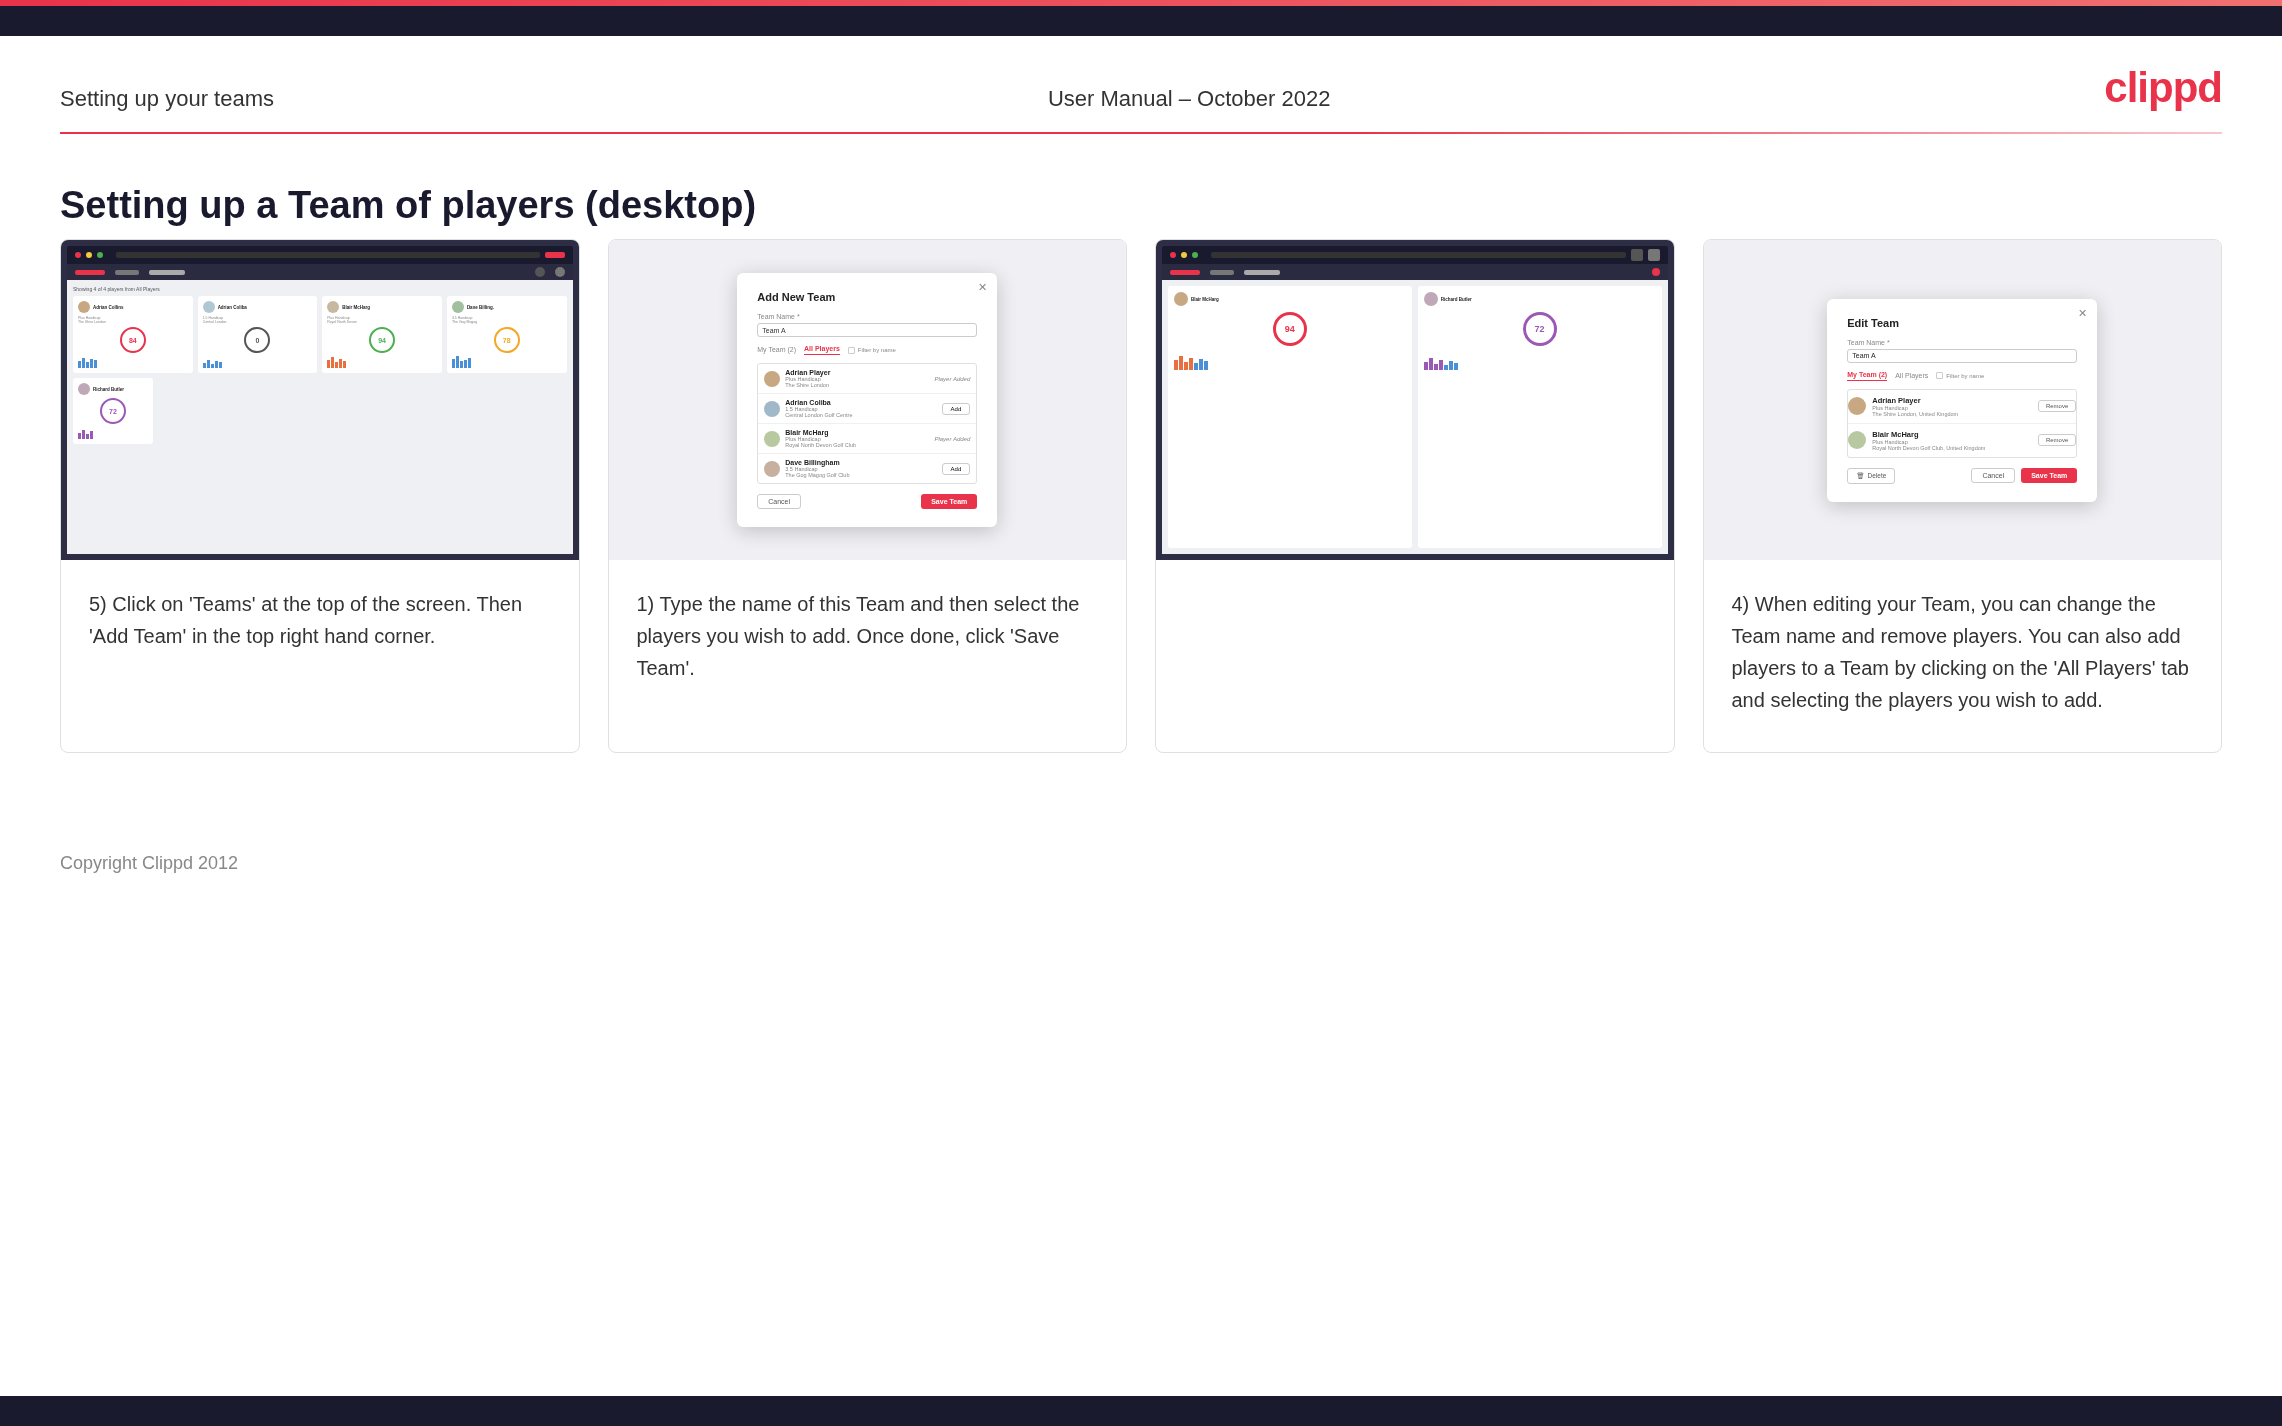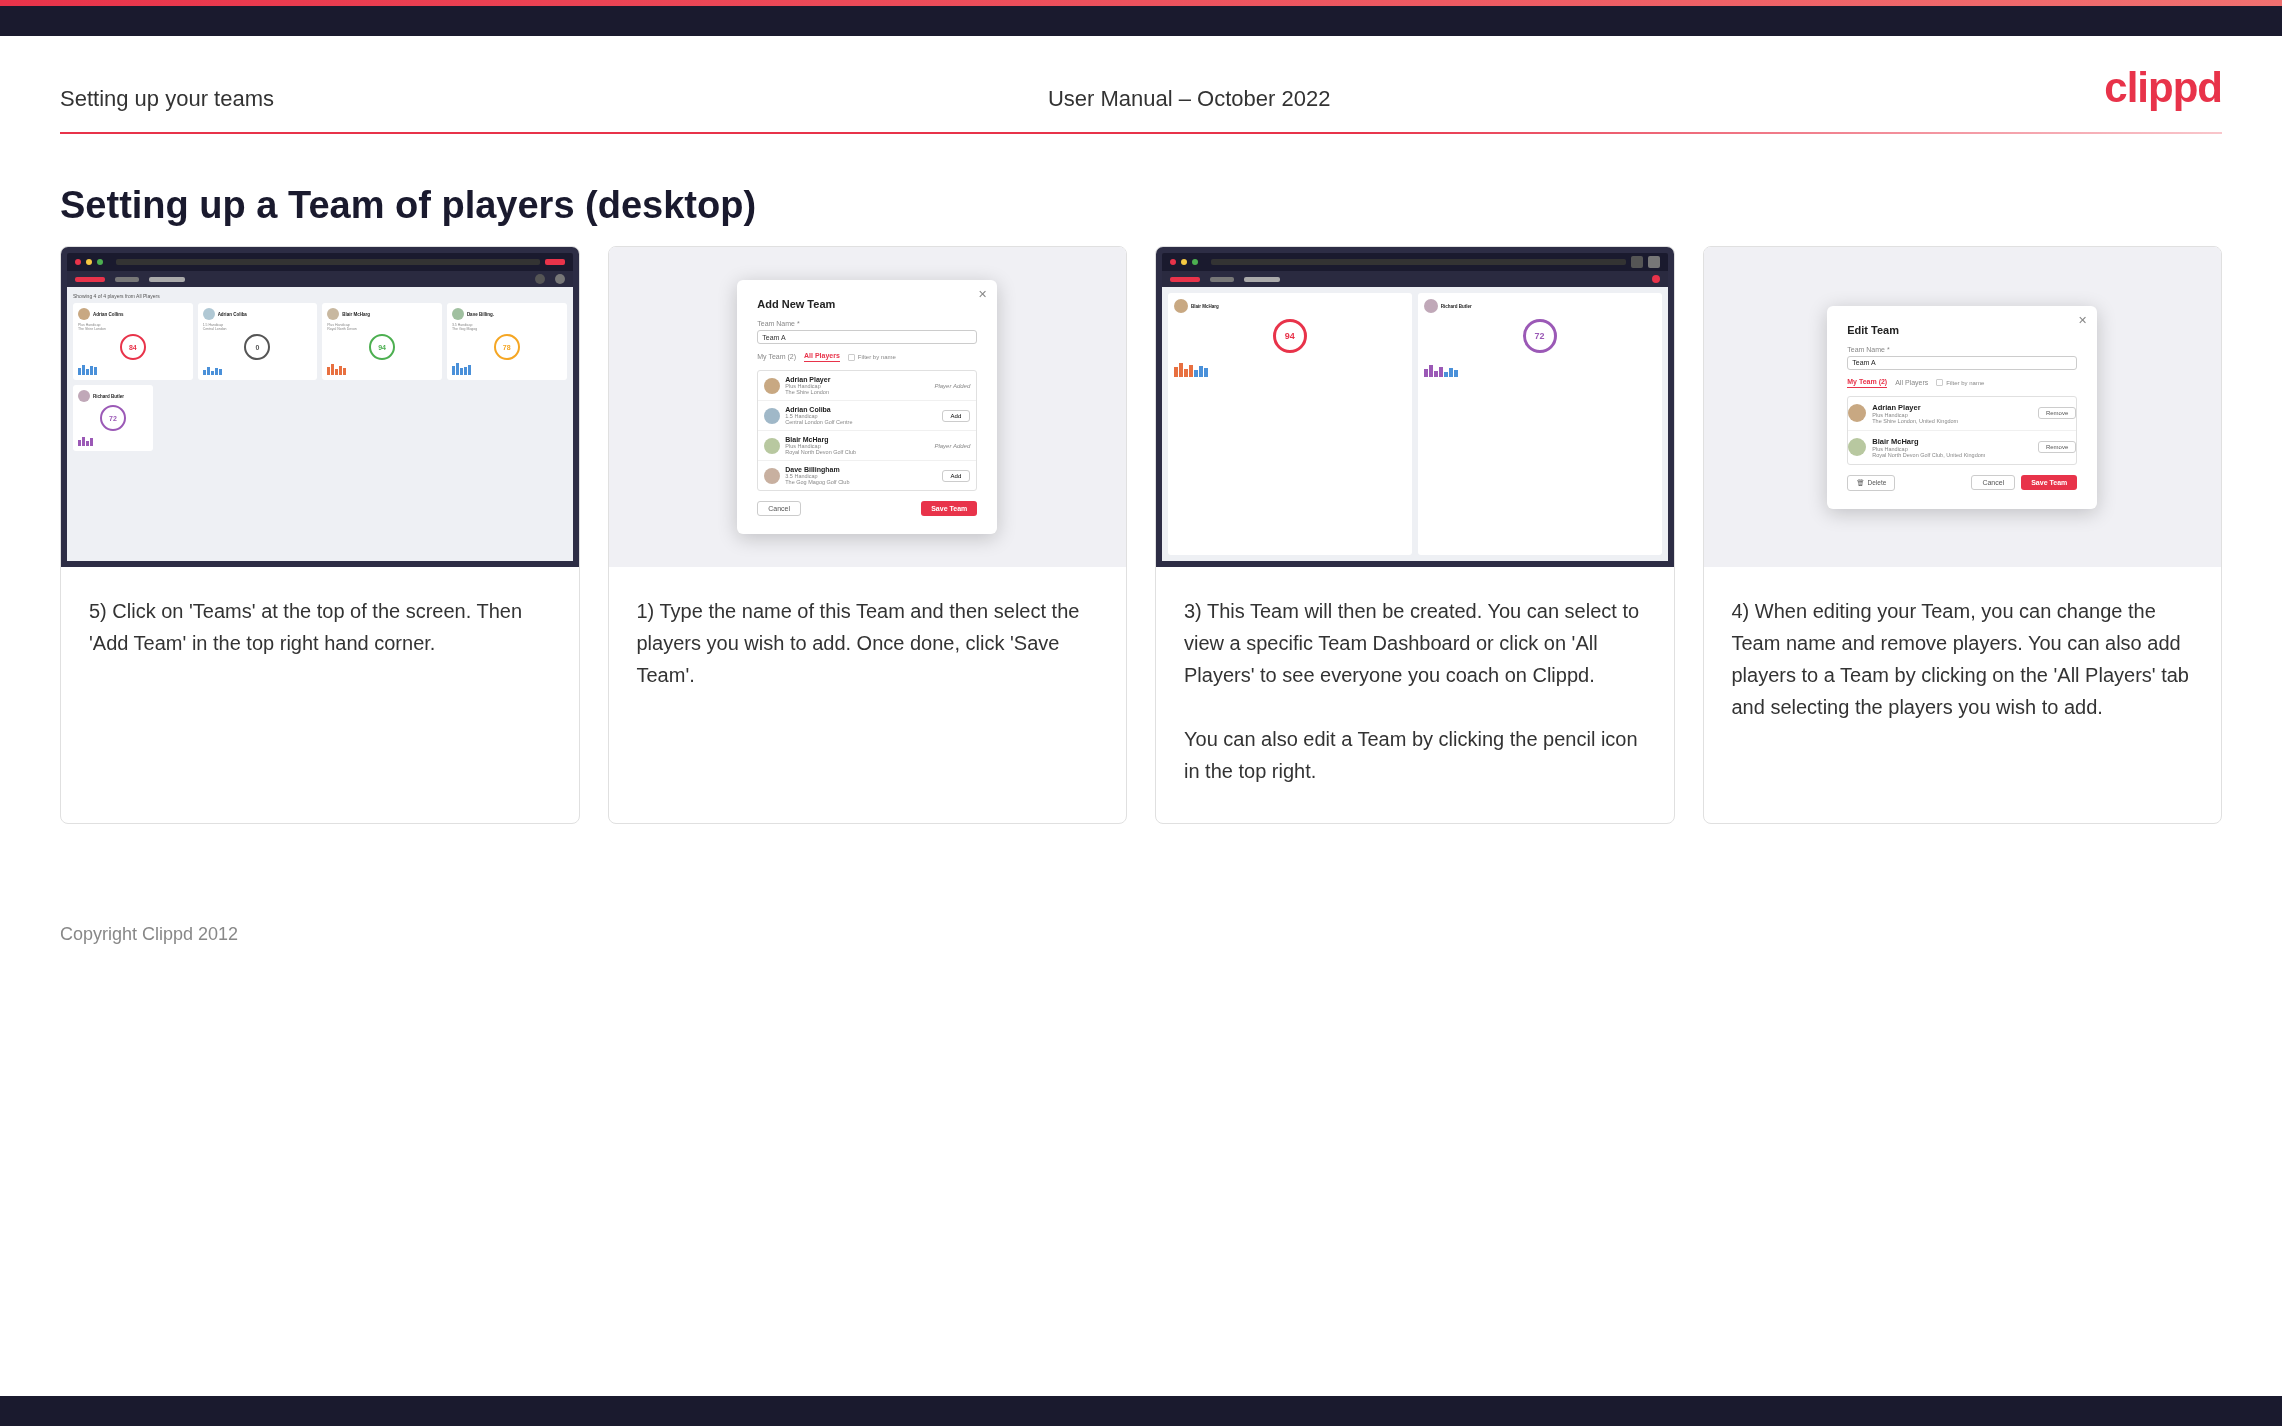--- a/index.html
+++ b/index.html
@@ -51,21 +51,21 @@
     }
 
     
     .main {
       padding: 50px 60px 40px 60px;
     }
     .page-title {
       font-size: 38px;
       font-weight: bold;
       color: #1a1a2e;
-      margin-bottom: 19px;
+      margin-bottom: 12px;
     }
     .page-subtitle {
       font-size: 26px;
       color: #444;
       margin-bottom: 50px;
     }
 
     
     .cards-row {
       display: flex;
@@ -549,23 +549,20 @@
                 <div style="background:#9b59b6;width:4px;height:6px;"></div>
                 <div style="background:#9b59b6;width:4px;height:10px;"></div>
                 <div style="background:#4a90d9;width:4px;height:5px;"></div>
                 <div style="background:#4a90d9;width:4px;height:9px;"></div>
                 <div style="background:#4a90d9;width:4px;height:7px;"></div>
               </div>
             </div>
           </div>
         </div>
       </div>
-      <div class="card-text" style="white-space:pre-line;">3) This Team will then be created. You can select to view a specific Team Dashboard or click on 'All Players' to see everyone you coach on Clippd.
-
-You can also edit a Team by clicking the pencil icon in the top right.</div>
     </div>
 
     <div class="card">
       <div class="card-screenshot">
         <div style="background:#f0f0f4;width:100%;height:100%;position:relative;display:flex;align-items:center;justify-content:center;">
           <div class="ss4-modal" style="position:relative;">
             <div style="font-size:11px;font-weight:bold;color:#222;margin-bottom:10px;">Edit Team</div>
             <div style="position:absolute;top:8px;right:10px;font-size:11px;color:#888;cursor:pointer;">✕</div>
             <div style="font-size:7px;color:#888;margin-bottom:3px;">Team Name *</div>
             <div style="border:1px solid #ccc;border-radius:3px;height:14px;width:100%;padding:0 4px;font-size:7px;display:flex;align-items:center;margin-bottom:8px;">

